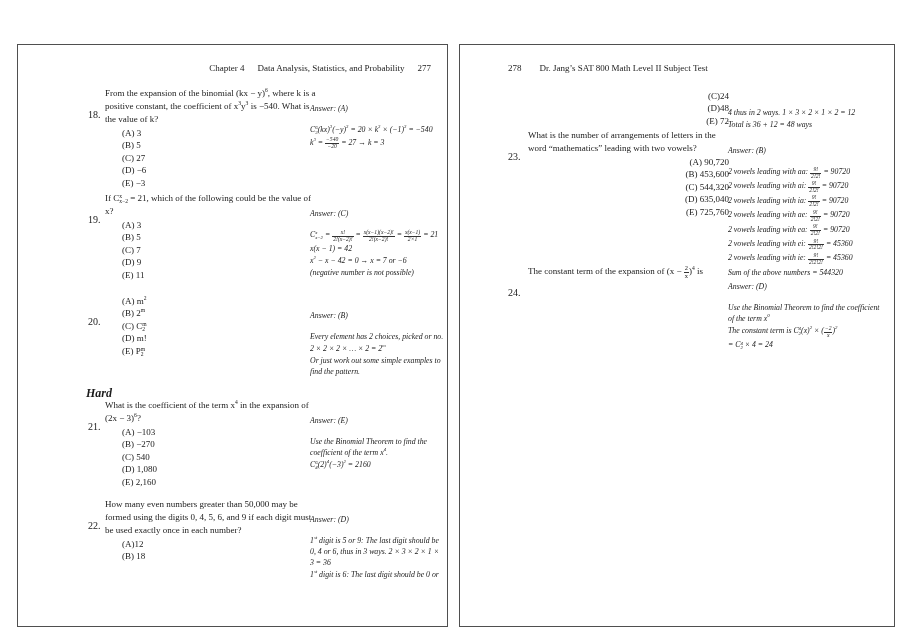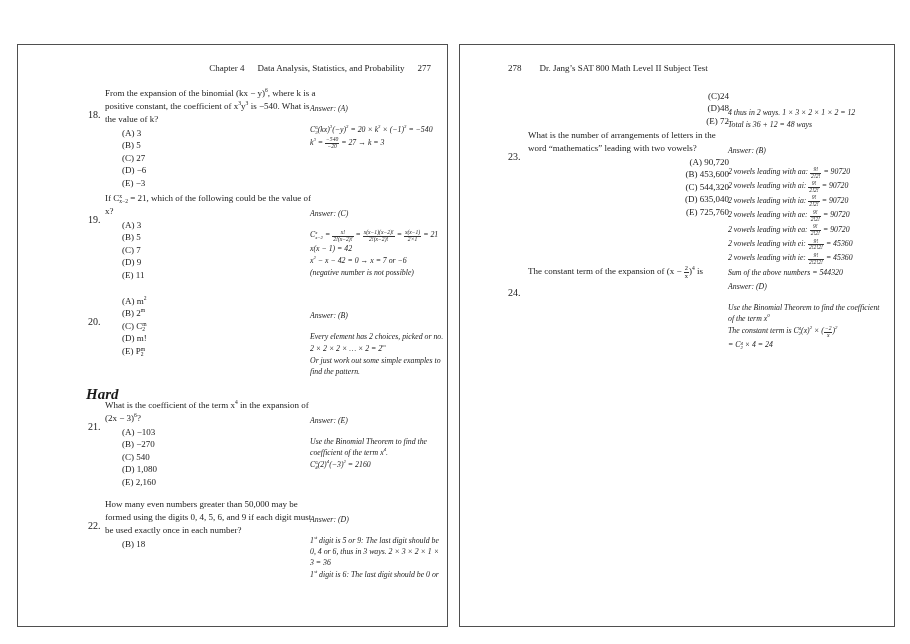--- a/index.html
+++ b/index.html
@@ -24,21 +24,21 @@
   .page-right .q-body{left:68px;width:201px;}
   .q-opts{padding-left:17px;margin-top:1px;}
   .page-right .q-opts{padding-left:13px;text-align:right;}
   .opt{line-height:12.4px;}
   .q-ans{position:absolute;top:16px;font-style:italic;font-size:7.8px;line-height:11px;}
   .page-left .q-ans{left:292px;width:134px;}
   .page-right .q-ans{left:268px;width:154px;}
   .ans-lines{margin-top:10px;}
   .ans-lines:first-child{margin-top:2px;}
   .ans-line{margin-bottom:1px;font-style:italic;}
-  .section{position:absolute;font-weight:bold;font-style:italic;font-size:15px;}
+  .section{position:absolute;font-weight:bold;font-style:italic;font-size:12px;}
   .page-left .section{left:68px;}
   sup,sub{font-size:0.62em;line-height:0;}
   .frac{display:inline-block;text-align:center;vertical-align:-0.45em;line-height:1.05;}
   .frac .fn{display:block;border-bottom:0.6px solid #333;padding:0 1px;font-size:0.72em;}
   .frac .fd{display:block;padding:0 1px;font-size:0.72em;}
   .ss{display:inline-block;vertical-align:-0.4em;line-height:0.95;font-size:0.62em;text-align:left;}
   .ss span{display:block;}
 </style>
 </head>
 <body>
@@ -131,20 +131,21 @@
             <div class="ans-line">Use the Binomial Theorem to find the coefficient of the term x<sup>4</sup>.</div>
             <div class="ans-line">C<span class="ss"><span>6</span><span>4</span></span>(2)<sup>4</sup>(−3)<sup>2</sup> = 2160</div>
           </div>
         </div>
       </div>
       <div class="q" style="top: 453px;">
         <div class="q-num">22.</div>
         <div class="q-body">
           <div class="q-stem">How many even numbers greater than 50,000 may be formed using the digits 0, 4, 5, 6, and 9 if each digit must be used exactly once in each number?</div>
           <div class="q-opts">
+            <div class="opt">(A)12</div>
             <div class="opt">(B) 18</div>
           </div>
         </div>
         <div class="q-ans">
           <div class="ans-label">Answer: (D)</div>
           <div class="ans-lines">
             <div class="ans-line">1<sup>st</sup> digit is 5 or 9: The last digit should be 0, 4 or 6, thus in 3 ways. 2 × 3 × 2 × 1 × 3 = 36</div>
             <div class="ans-line">1<sup>st</sup> digit is 6: The last digit should be 0 or</div>
           </div>
         </div>

